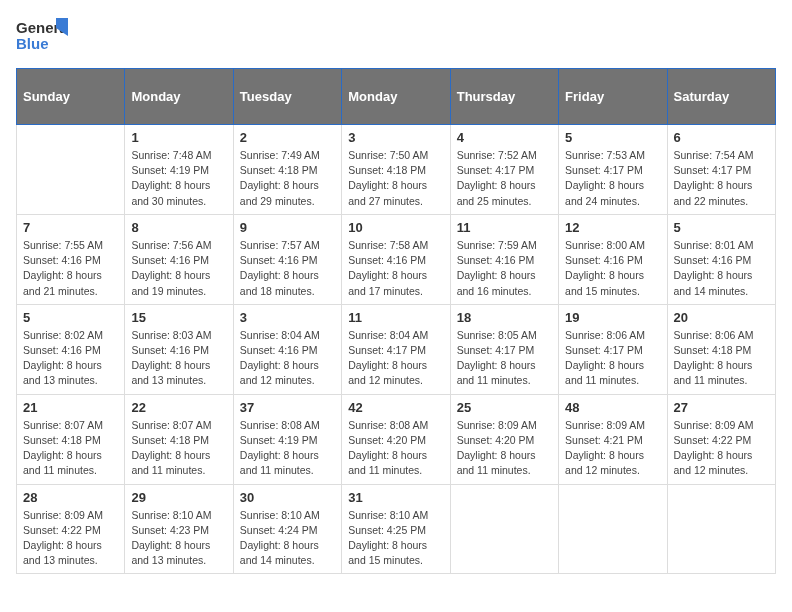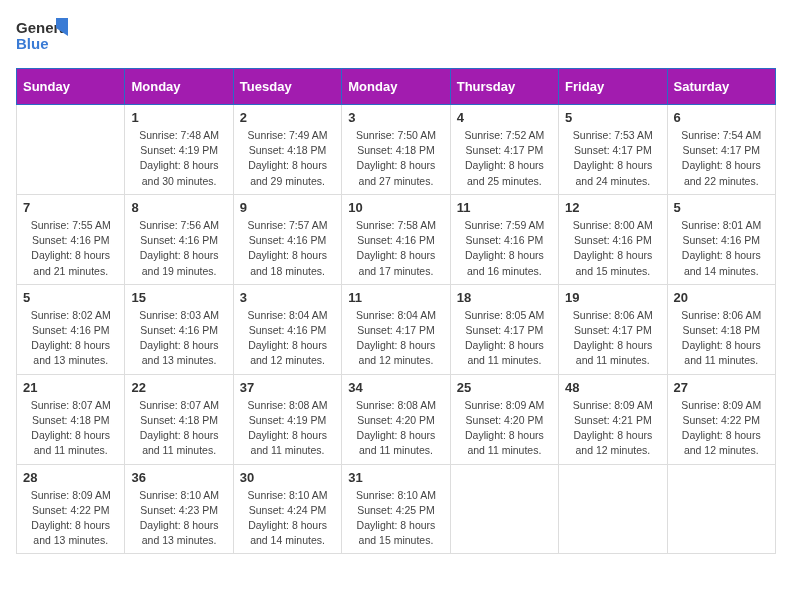--- a/index.html
+++ b/index.html
@@ -34,23 +34,23 @@
       font-size: 15px;
       color: #555;
       font-weight: normal;
     }
     .calendar {
       width: 100%;
       border-collapse: collapse;
       font-size: 11px;
     }
     .calendar thead tr th {
-      background-color: #a21caf;
+      background-color: #737373;
       color: #fff;
-      padding: 10px 6px;
+      padding: 20px 6px;
       text-align: left;
       font-size: 13px;
       font-weight: bold;
       border: 1px solid #2a6bc5;
     }
     .calendar tbody tr td {
       border: 1px solid #ddd;
       vertical-align: top;
       padding: 5px 6px;
       width: 108px;
@@ -63,21 +63,20 @@
     .day-number {
       font-size: 13px;
       font-weight: bold;
       color: #333;
       margin-bottom: 3px;
     }
     .day-info {
       color: #444;
       line-height: 1.45;
       font-size: 10.5px;
-      text-align: center;
     }
     .calendar tbody tr:nth-child(odd) td {
       background: #fff;
     }
   </style>
 </head>
 <body>
 
 <div class="header">
   <div class="logo">
@@ -200,21 +199,21 @@
         </td>
         <td>
           <div class="day-number">22</div>
           <div class="day-info">Sunrise: 8:07 AM<br>Sunset: 4:18 PM<br>Daylight: 8 hours<br>and 11 minutes.</div>
         </td>
         <td>
           <div class="day-number">37</div>
           <div class="day-info">Sunrise: 8:08 AM<br>Sunset: 4:19 PM<br>Daylight: 8 hours<br>and 11 minutes.</div>
         </td>
         <td>
-          <div class="day-number">34</div>
+          <div class="day-number">42</div>
           <div class="day-info">Sunrise: 8:08 AM<br>Sunset: 4:20 PM<br>Daylight: 8 hours<br>and 11 minutes.</div>
         </td>
         <td>
           <div class="day-number">25</div>
           <div class="day-info">Sunrise: 8:09 AM<br>Sunset: 4:20 PM<br>Daylight: 8 hours<br>and 11 minutes.</div>
         </td>
         <td>
           <div class="day-number">48</div>
           <div class="day-info">Sunrise: 8:09 AM<br>Sunset: 4:21 PM<br>Daylight: 8 hours<br>and 12 minutes.</div>
         </td>
@@ -222,21 +221,21 @@
           <div class="day-number">27</div>
           <div class="day-info">Sunrise: 8:09 AM<br>Sunset: 4:22 PM<br>Daylight: 8 hours<br>and 12 minutes.</div>
         </td>
       </tr>
       <tr>
         <td>
           <div class="day-number">28</div>
           <div class="day-info">Sunrise: 8:09 AM<br>Sunset: 4:22 PM<br>Daylight: 8 hours<br>and 13 minutes.</div>
         </td>
         <td>
-          <div class="day-number">36</div>
+          <div class="day-number">29</div>
           <div class="day-info">Sunrise: 8:10 AM<br>Sunset: 4:23 PM<br>Daylight: 8 hours<br>and 13 minutes.</div>
         </td>
         <td>
           <div class="day-number">30</div>
           <div class="day-info">Sunrise: 8:10 AM<br>Sunset: 4:24 PM<br>Daylight: 8 hours<br>and 14 minutes.</div>
         </td>
         <td>
           <div class="day-number">31</div>
           <div class="day-info">Sunrise: 8:10 AM<br>Sunset: 4:25 PM<br>Daylight: 8 hours<br>and 15 minutes.</div>
         </td>

